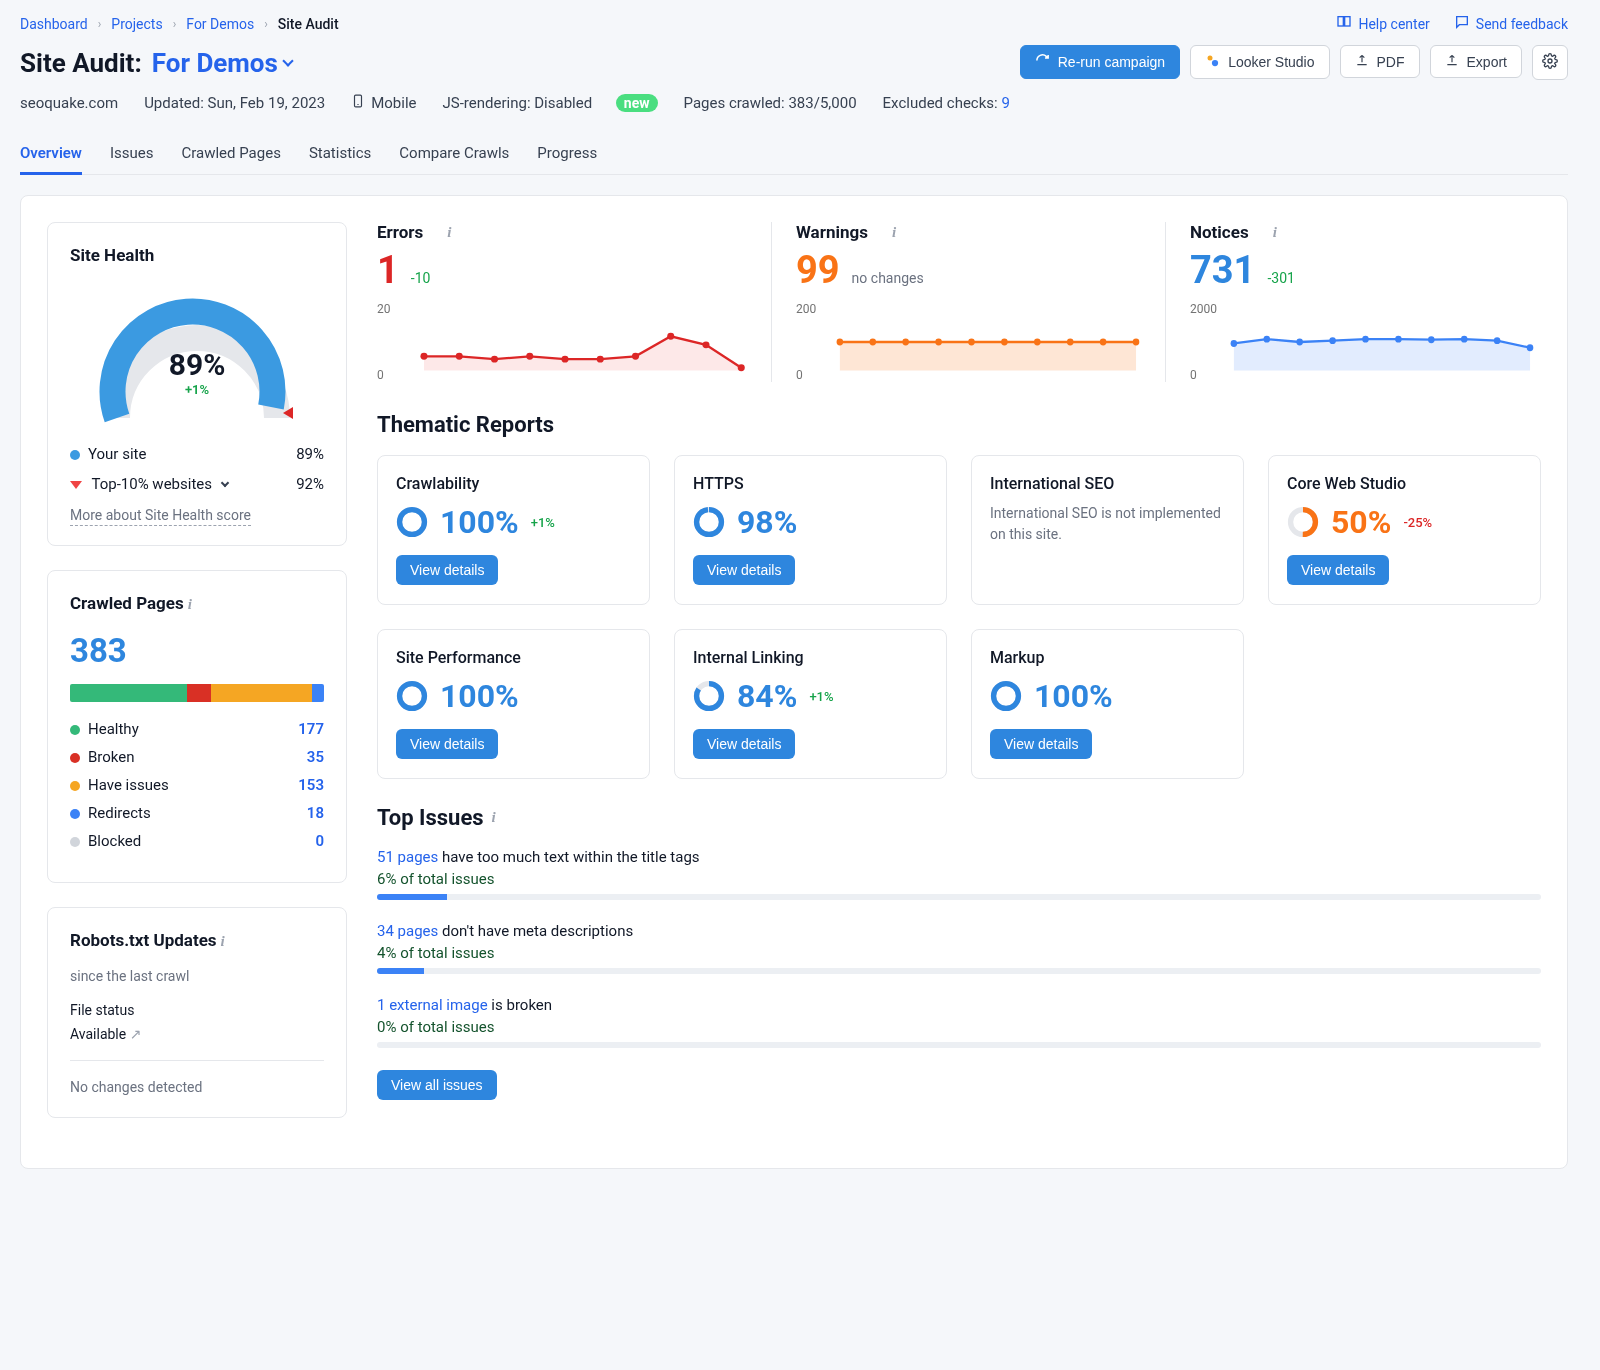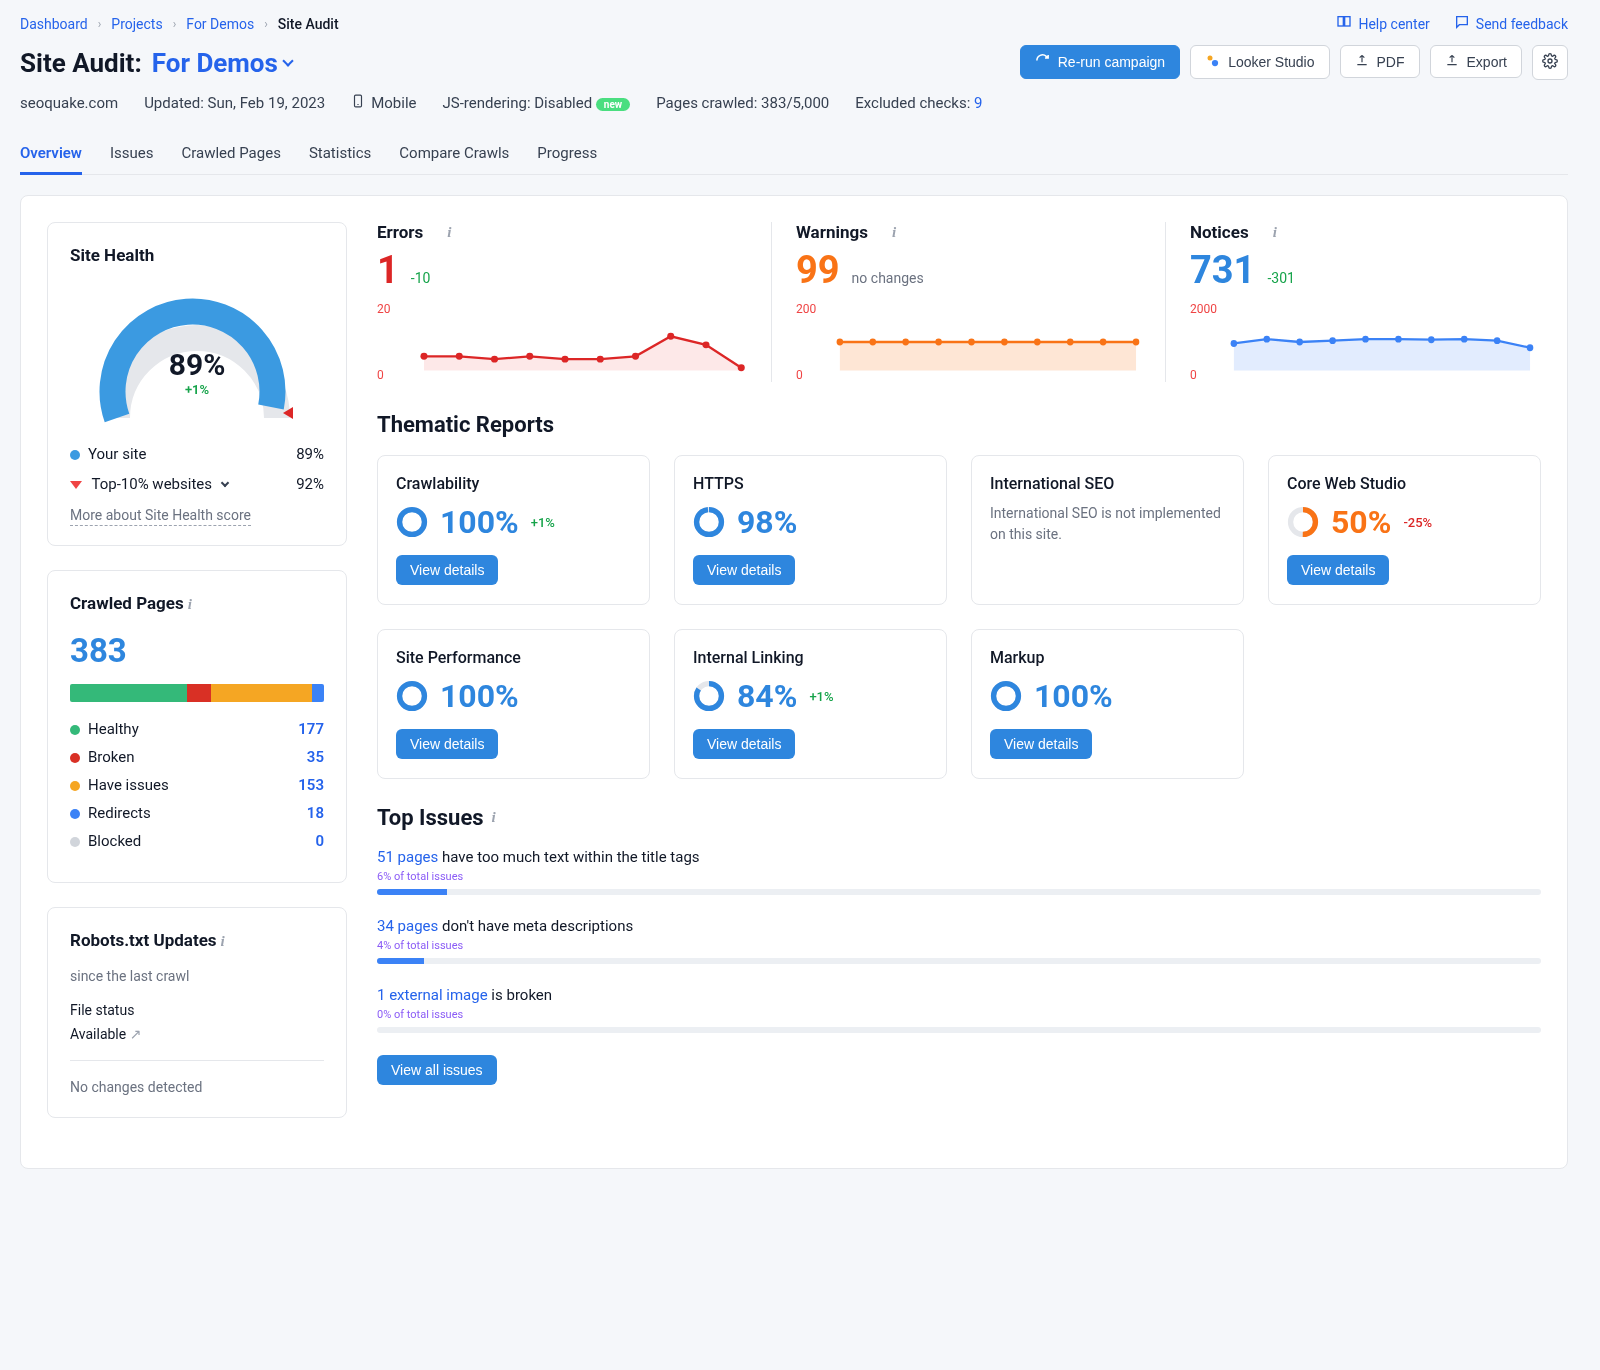--- a/index.html
+++ b/index.html
@@ -14,21 +14,21 @@
   .toplinks { display:flex; gap:24px; align-items:center; }
   .toplinks a { display:flex; gap:6px; align-items:center; color:#2563eb;}
   .title-row { display:flex; justify-content:space-between; align-items:center; margin-top:4px;}
   .title-left { display:flex; align-items:baseline; gap:10px; font-size:26px; font-weight:700;}
   .title-left .proj { color:#2563eb; font-weight:700; display:flex; align-items:center; gap:6px;}
   .title-buttons { display:flex; gap:10px; align-items:flex-start;}
   .btn { border:1px solid #d1d5db; background:#fff; border-radius:6px; padding:7px 14px; font-size:14px; display:flex; gap:8px; align-items:center; color:#374151; cursor:pointer;}
   .btn.primary { background:#2e86de; border-color:#2e86de; color:#fff; }
   .btn.icon-only { padding:7px 9px; }
   .meta-row { display:flex; gap:26px; align-items:center; color:#374151; margin-top:12px; font-size:15px;}
-  .badge-new { background:#4ade80; color:#fff; font-size:10px; font-weight:700; border-radius:10px; padding:1px 8px; margin-left:0;}
+  .badge-new { background:#4ade80; color:#fff; font-size:14px; font-weight:700; border-radius:10px; padding:1px 8px; margin-left:20px;}
   .tabs { display:flex; gap:28px; border-bottom:1px solid #e5e7eb; margin-top:20px; }
   .tab { padding:10px 0; color:#374151; cursor:pointer; font-size:15px;}
   .tab.active { color:#2563eb; font-weight:600; border-bottom:3px solid #2563eb; margin-bottom:-1px;}
   
   .content-card { background:#fff; border:1px solid #e5e7eb; border-radius:8px; margin-top:20px; padding:26px; }
   .grid { display:grid; grid-template-columns:300px 1fr; gap:30px; }
   
   .panel { border:1px solid #e5e7eb; border-radius:8px; padding:22px; margin-bottom:24px;}
   .panel h3 { font-size:17px; font-weight:700; margin-bottom:18px;}
   .info-i { color:#9ca3af; font-style:italic; font-family:serif; font-size:15px; margin-left:4px; cursor:default;}
@@ -57,39 +57,39 @@
   .metric .value-row { display:flex; align-items:baseline; gap:12px; margin-top:6px;}
   .metric .value { font-size:38px; font-weight:700;}
   .metric .change { font-size:14px;}
   .metric.errors .value { color:#dc2626;}
   .metric.errors .change { color:#16a34a;}
   .metric.warnings .value { color:#f97316;}
   .metric.warnings .change { color:#6b7280;}
   .metric.notices .value { color:#2e86de;}
   .metric.notices .change { color:#16a34a;}
   .spark { width:100%; height:80px; margin-top:10px; position:relative;}
-  .spark .ytick { position:absolute; left:0; font-size:12px; color:#ef4444;}
+  .spark .ytick { position:absolute; left:0; font-size:12px; color:#737373;}
   
   h2.section { font-size:22px; font-weight:700; margin:10px 0 18px;}
   .reports-grid { display:grid; grid-template-columns:repeat(4,1fr); gap:24px; margin-bottom:26px;}
   .report-card { border:1px solid #e5e7eb; border-radius:8px; padding:18px; min-height:150px;}
   .report-card .name { font-size:16px; font-weight:500; margin-bottom:10px; color:#111827;}
   .report-card .val-row { display:flex; align-items:center; gap:12px; margin-bottom:14px;}
   .donut { width:32px; height:32px; flex-shrink:0;}
   .report-card .pct { font-size:32px; font-weight:700; color:#2e86de;}
   .report-card .pct.orange { color:#f97316;}
   .report-card .delta { font-size:13px; color:#16a34a; font-weight:500;}
   .report-card .delta.red { color:#dc2626;}
   .report-card .note { color:#6b7280; font-size:14px; line-height:1.5;}
   .btn-sm { background:#2e86de; color:#fff; border:none; border-radius:6px; padding:7px 14px; font-size:14px; cursor:pointer;}
   
   .issue { margin-bottom:22px;}
   .issue .line1 { font-size:15px; margin-bottom:4px;}
   .issue .line1 .link { color:#2563eb;}
-  .issue .line2 { color:#8b5cf6; font-size:11px; margin-bottom:6px;}
+  .issue .line2 { color:#14532d; font-size:15px; margin-bottom:6px;}
   .progress { width:100%; height:6px; background:#eceff3; border-radius:3px; overflow:hidden;}
   .progress .fill { height:100%; background:#3b82f6;}
   .chev-down { display:inline-block; width:8px; height:8px; border-right:2px solid currentColor; border-bottom:2px solid currentColor; transform:rotate(45deg); margin-bottom:3px;}
   .ext-icon { color:#9ca3af; font-size:14px; }
 </style>
 </head>
 <body>
 
 <div class="page">
 

